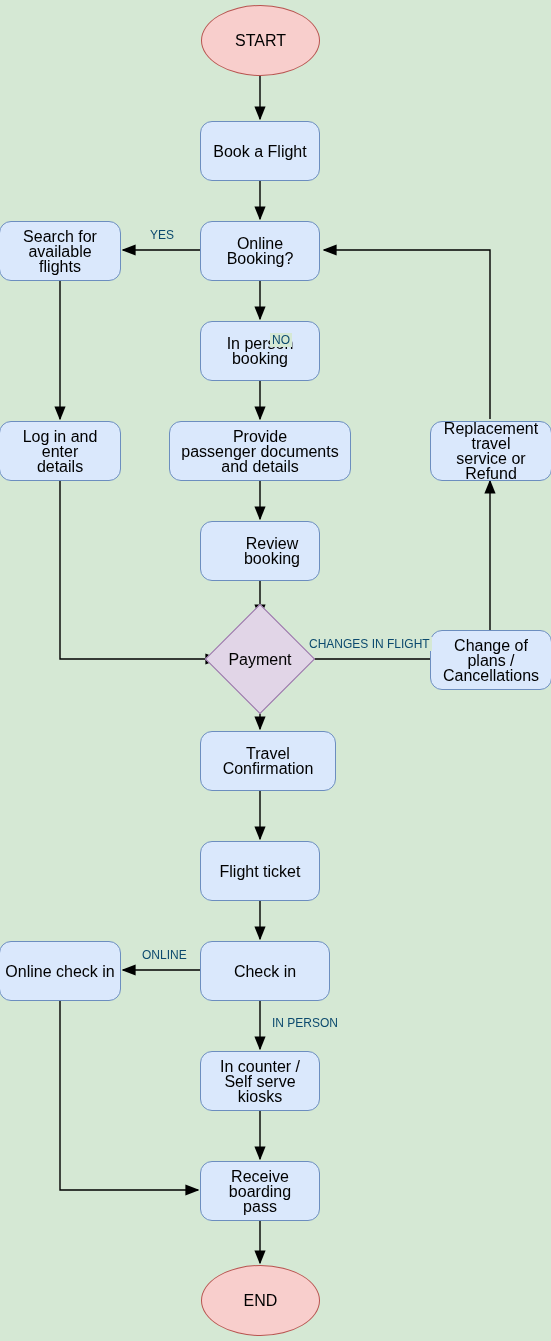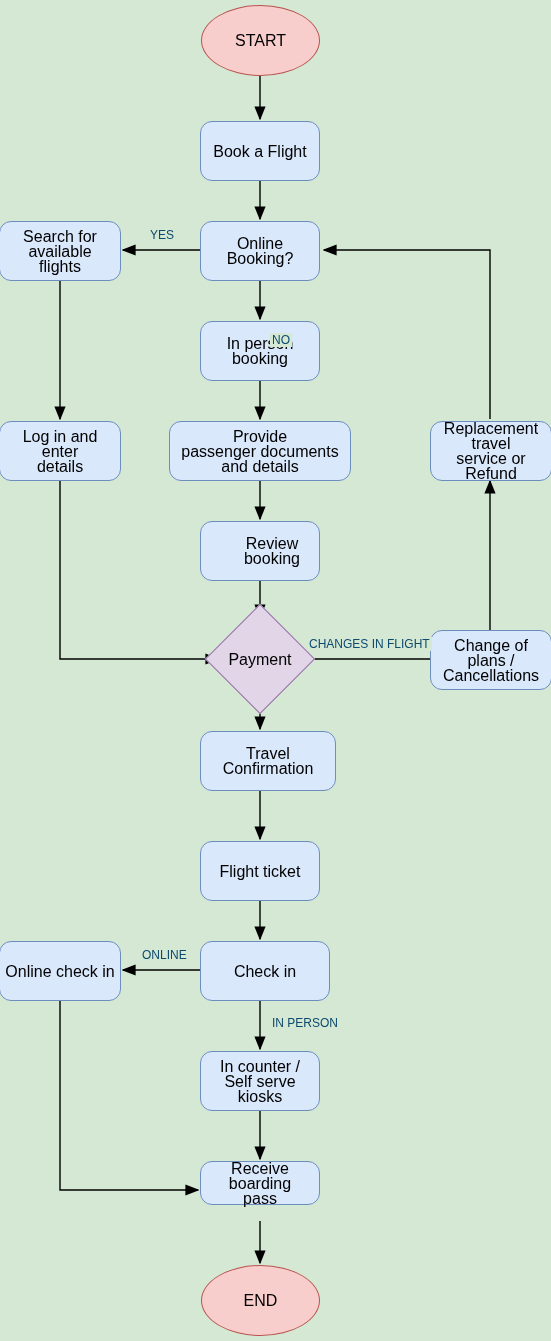--- a/index.html
+++ b/index.html
@@ -202,21 +202,21 @@
 
   <div class="node process" style="left:-1px; top:941px; width:122px; height:60px;">
     <span class="lbl">Online check in</span>
   </div>
 
   <div class="node process" style="left:200px; top:1051px; width:120px; height:60px;">
     <span class="lbl">In counter / Self serve
 kiosks</span>
   </div>
 
-  <div class="node process" style="left:200px; top:1161px; width:120px; height:44px;">
+  <div class="node process" style="left:200px; top:1161px; width:120px; height:60px;">
     <span class="lbl">Receive boarding
 pass</span>
   </div>
 
   <div class="node terminator" style="left:201px; top:1265px; width:119px; height:71px;">
     <span class="lbl">END</span>
   </div>
 
   <div class="edge-label" style="left:148px; top:228px;">YES</div>
   <div class="edge-label" style="left:270px; top:298px;margin-top:35px;">NO</div>

